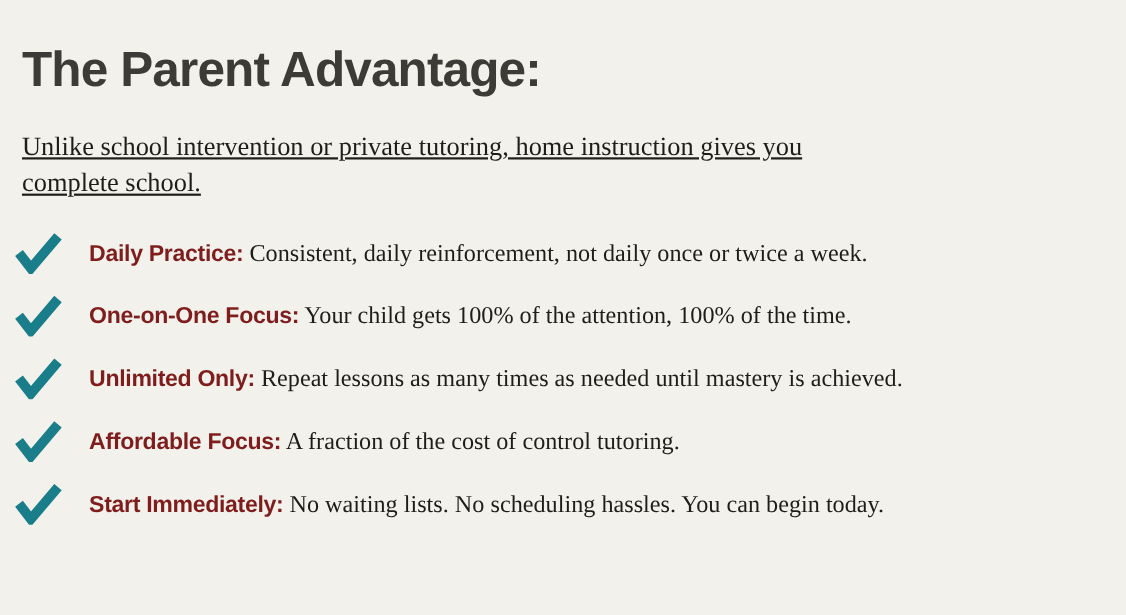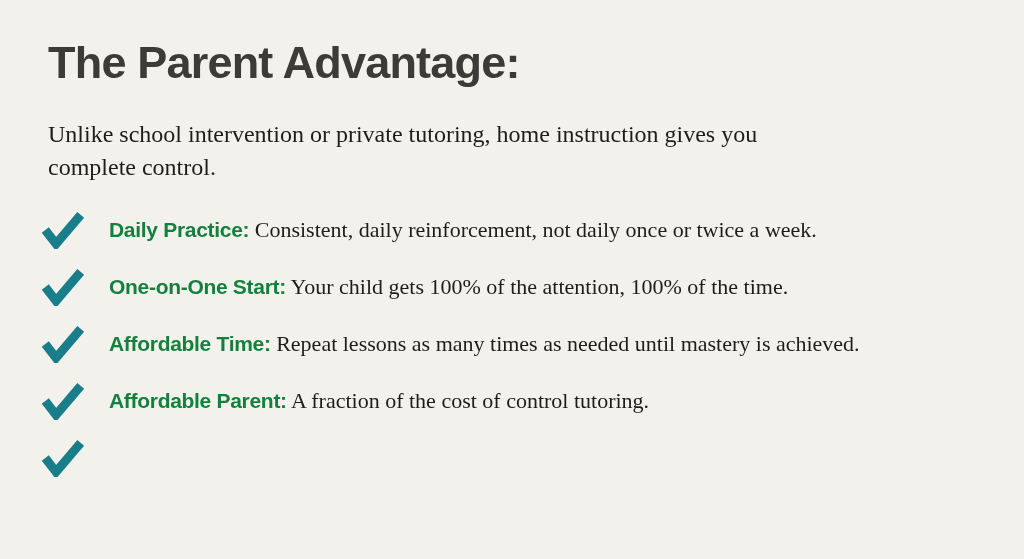--- a/index.html
+++ b/index.html
@@ -7,41 +7,41 @@
     width: 1024px;
     height: 559px;
     overflow: hidden;
   }
   body {
     background: #F2F1EC;
     font-family: "Liberation Serif", "DejaVu Serif", serif;
     color: #21201D;
   }
   .container {
-    padding: 36px 36px 0 48px;
+    padding: 36px 36px 0 20px;
     width: 1024px;
     height: 559px;
   }
   .heading {
     font-family: "Liberation Sans", "DejaVu Sans", sans-serif;
     font-weight: 700;
     font-size: 45px;
     line-height: 1.18;
     letter-spacing: -0.8px;
     color: #3C3B38;
     margin-bottom: 29px;
   }
   .heading span { display: block; }
   .intro {
     font-size: 24px;
     line-height: 1.36;
     color: #1E1D1A;
     margin-bottom: 27px;
   }
-  .intro span { display: block; }
+  .intro span { display: block; text-decoration: underline; }
   .benefits {
     list-style: none;
     margin-left: -7px;
   }
   .benefit-item {
     display: flex;
     align-items: center;
     margin-bottom: 18px;
     min-height: 39px;
   }
@@ -59,35 +59,35 @@
     font-size: 22px;
     line-height: 1.25;
     color: #1E1D1A;
     white-space: nowrap;
   }
   .benefit-label {
     font-family: "Liberation Sans", "DejaVu Sans", sans-serif;
     font-weight: 700;
     font-size: 21px;
     letter-spacing: -0.3px;
-    color: #15803d;
+    color: #7f1d1d;
   }
 </style>
 </head>
 <body>
 
 <div class="container">
 
   <h1 class="heading">
     <span>The Parent Advantage:</span>
   </h1>
 
   <p class="intro">
     <span>Unlike school intervention or private tutoring, home instruction gives you</span>
-    <span>complete control.</span>
+    <span>complete school.</span>
   </p>
 
   <ul class="benefits">
 
     <li class="benefit-item">
       <span class="check-wrap">
         <svg viewBox="0 0 34 30" aria-hidden="true">
             <path d="M3 15 L11.5 26 L31 3" fill="none" stroke="#1A7E8A" stroke-width="7" stroke-linecap="butt" stroke-linejoin="miter"></path>
           </svg>
       </span>
@@ -97,51 +97,55 @@
       </span>
     </li>
 
     <li class="benefit-item">
       <span class="check-wrap">
         <svg viewBox="0 0 34 30" aria-hidden="true">
             <path d="M3 15 L11.5 26 L31 3" fill="none" stroke="#1A7E8A" stroke-width="7" stroke-linecap="butt" stroke-linejoin="miter"></path>
           </svg>
       </span>
       <span class="benefit-copy">
-        <b class="benefit-label">One-on-One Start:</b>
+        <b class="benefit-label">One-on-One Focus:</b>
         <span>Your child gets 100% of the attention, 100% of the time.</span>
       </span>
     </li>
 
     <li class="benefit-item">
       <span class="check-wrap">
         <svg viewBox="0 0 34 30" aria-hidden="true">
             <path d="M3 15 L11.5 26 L31 3" fill="none" stroke="#1A7E8A" stroke-width="7" stroke-linecap="butt" stroke-linejoin="miter"></path>
           </svg>
       </span>
       <span class="benefit-copy">
-        <b class="benefit-label">Affordable Time:</b>
+        <b class="benefit-label">Unlimited Only:</b>
         <span>Repeat lessons as many times as needed until mastery is achieved.</span>
       </span>
     </li>
 
     <li class="benefit-item">
       <span class="check-wrap">
         <svg viewBox="0 0 34 30" aria-hidden="true">
             <path d="M3 15 L11.5 26 L31 3" fill="none" stroke="#1A7E8A" stroke-width="7" stroke-linecap="butt" stroke-linejoin="miter"></path>
           </svg>
       </span>
       <span class="benefit-copy">
-        <b class="benefit-label">Affordable Parent:</b>
+        <b class="benefit-label">Affordable Focus:</b>
         <span>A fraction of the cost of control tutoring.</span>
       </span>
     </li>
 
     <li class="benefit-item">
       <span class="check-wrap">
         <svg viewBox="0 0 34 30" aria-hidden="true">
             <path d="M3 15 L11.5 26 L31 3" fill="none" stroke="#1A7E8A" stroke-width="7" stroke-linecap="butt" stroke-linejoin="miter"></path>
           </svg>
       </span>
+      <span class="benefit-copy">
+        <b class="benefit-label">Start Immediately:</b>
+        <span>No waiting lists. No scheduling hassles. You can begin today.</span>
+      </span>
     </li>
 
   </ul>
 </div>
 
 </body></html>

